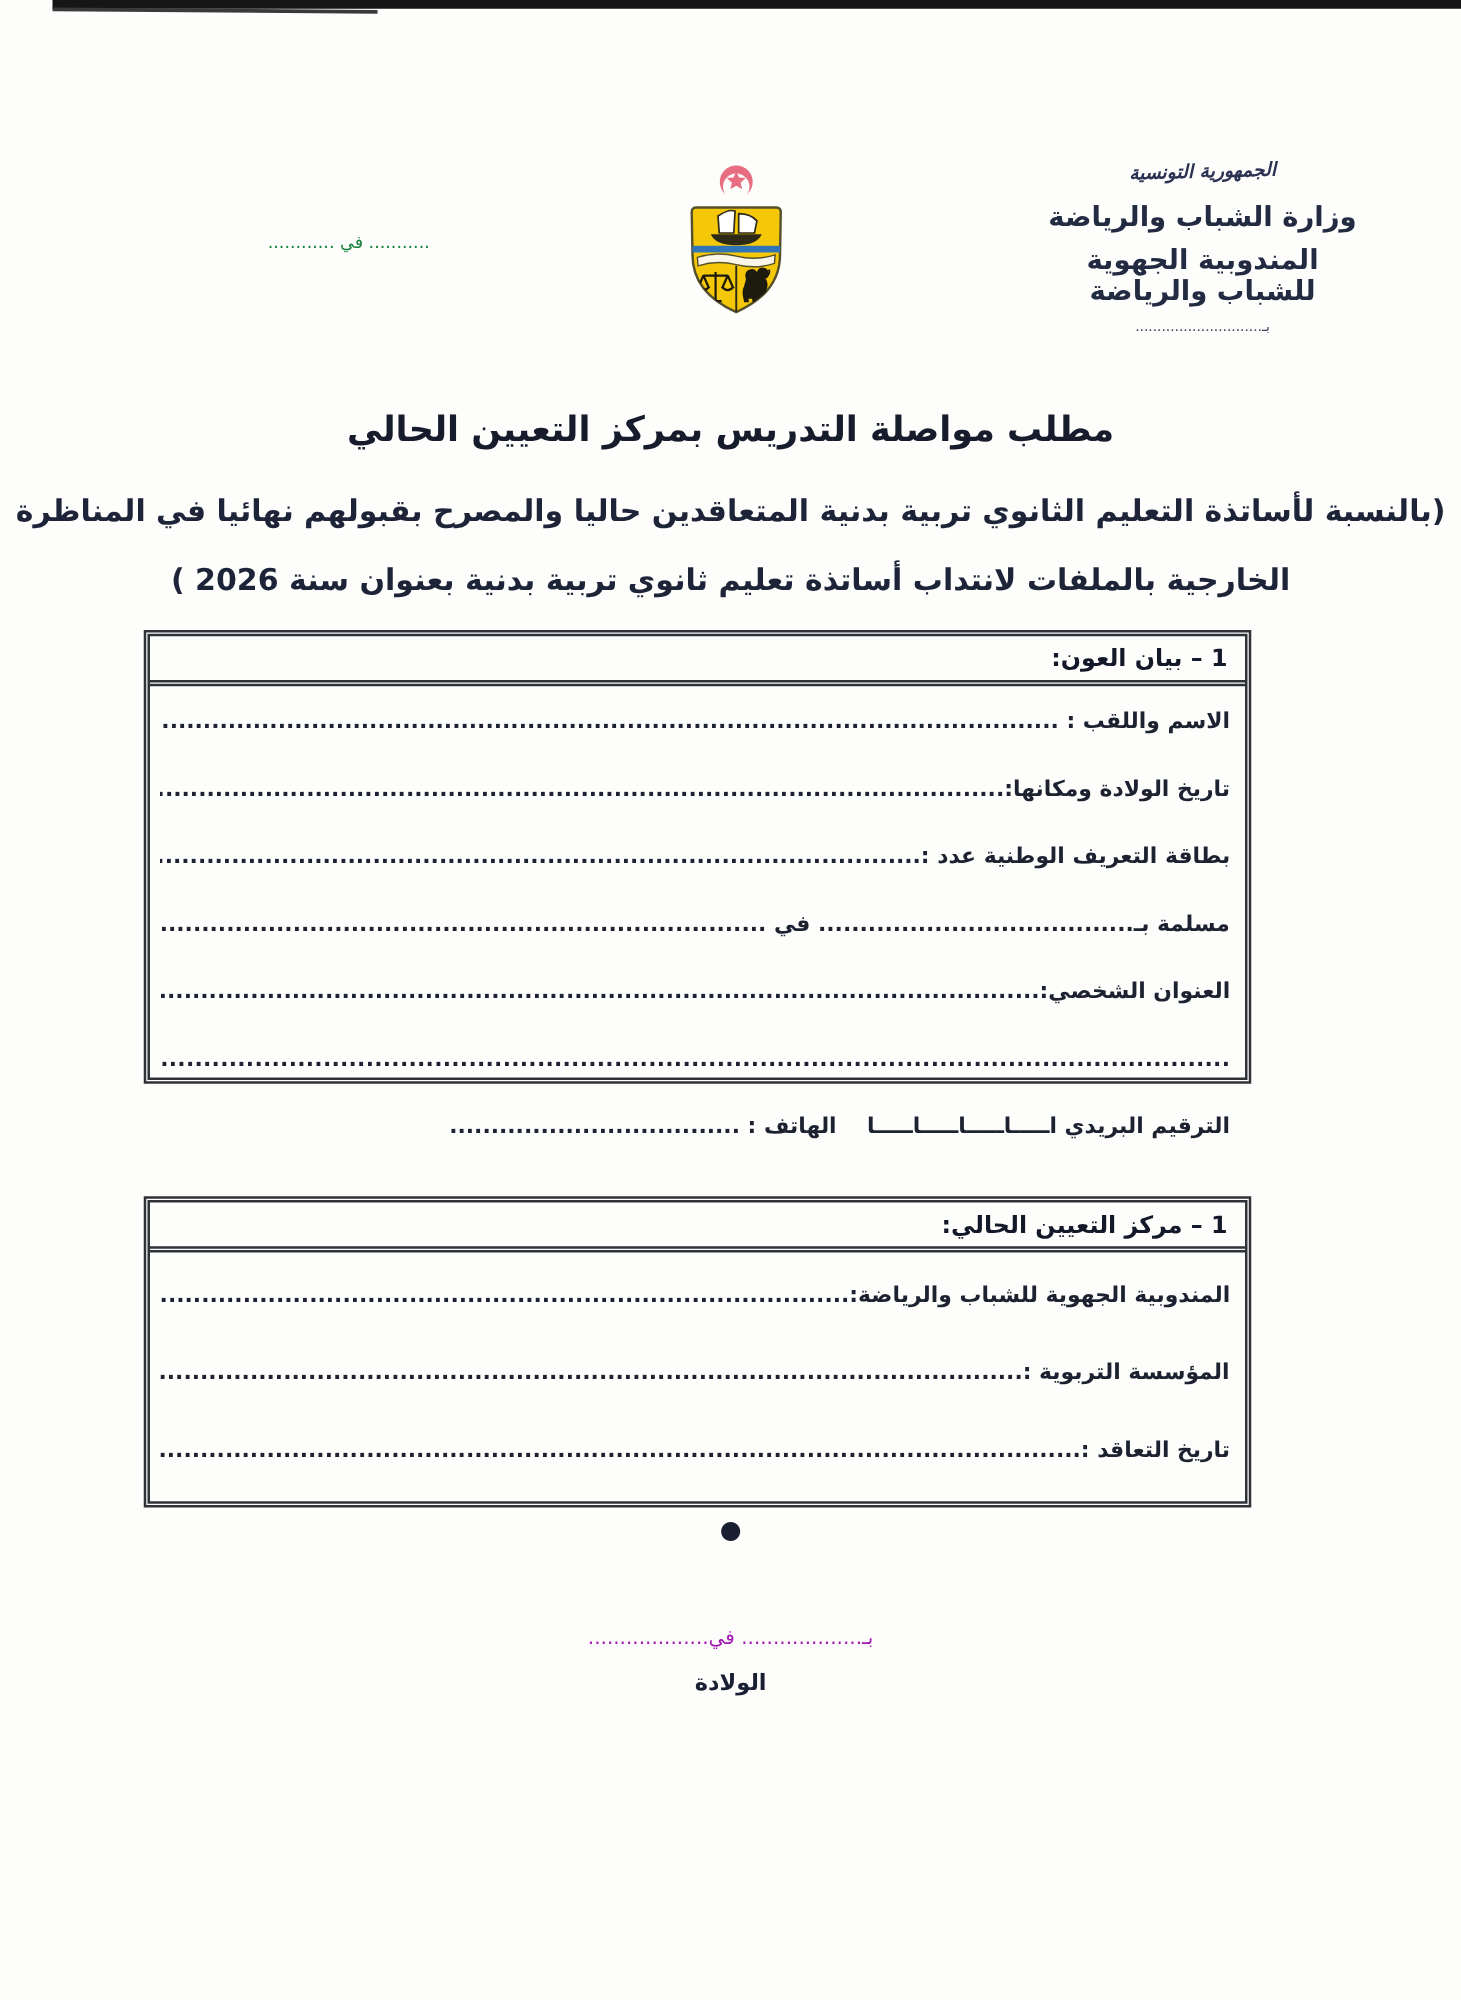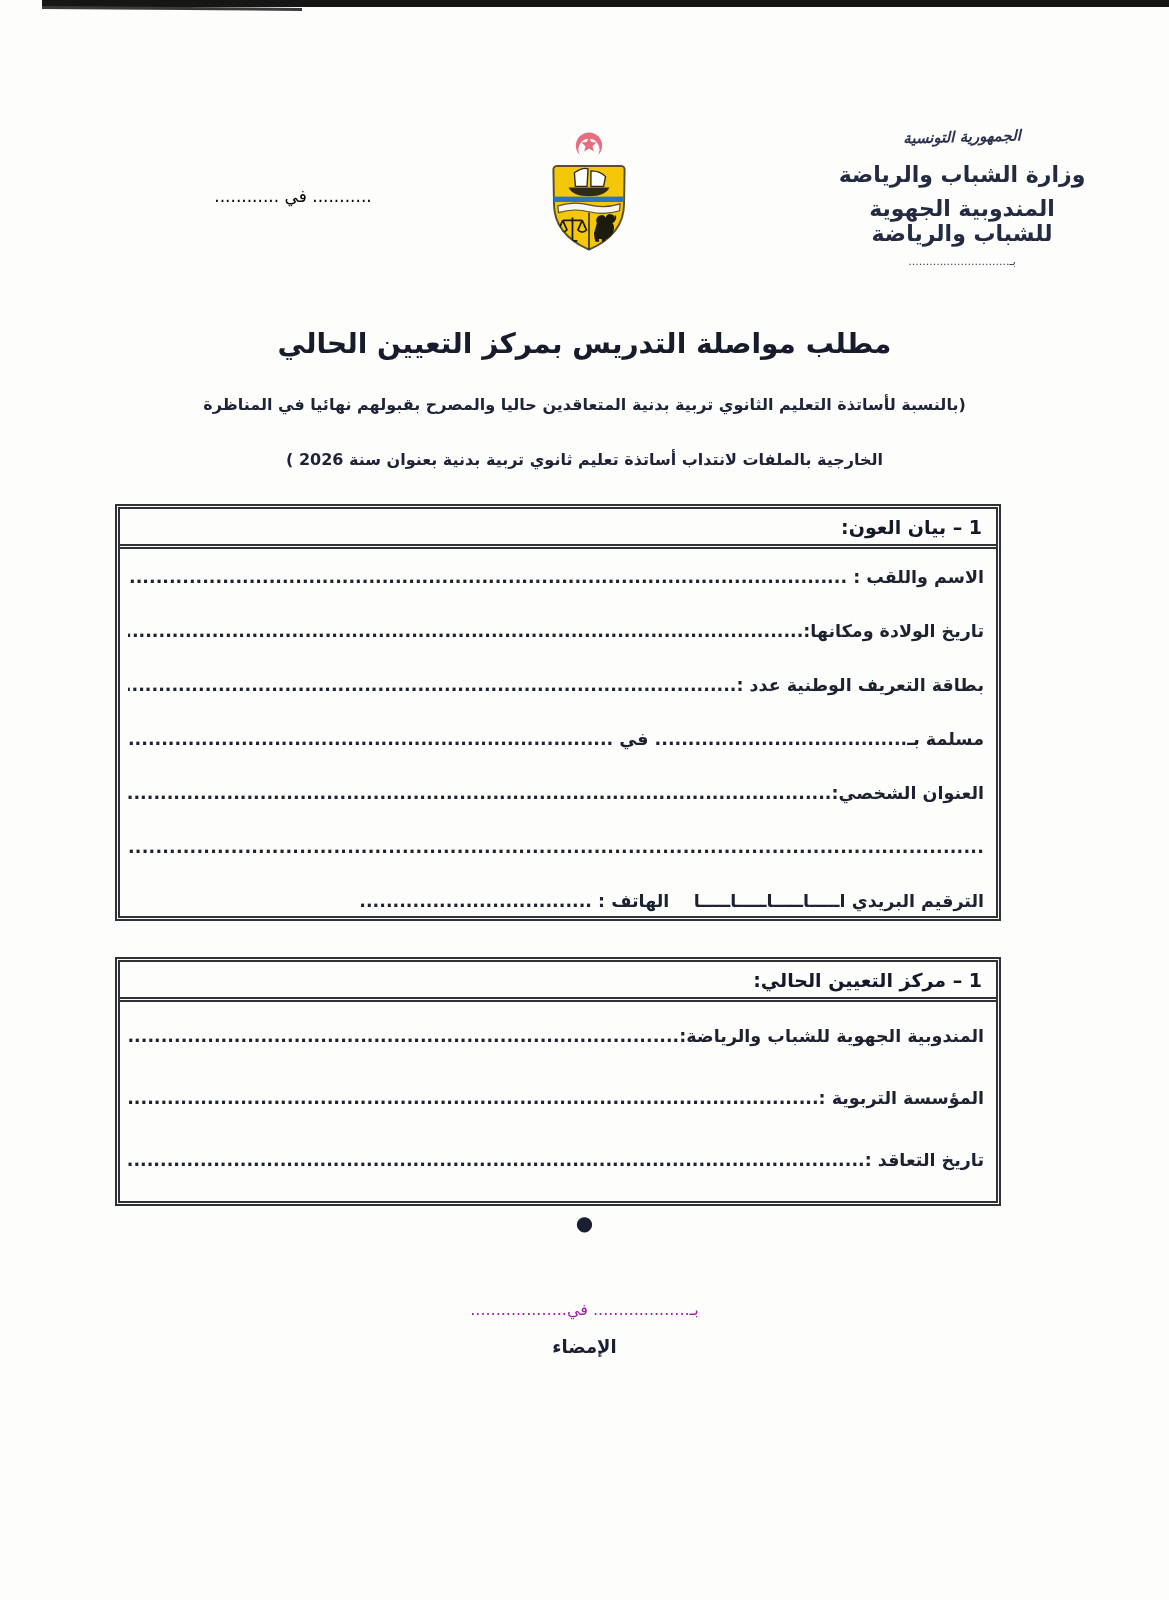--- a/index.html
+++ b/index.html
@@ -24,42 +24,42 @@
   }
   .letterhead .line{font-size:22px;font-weight:bold;color:#232b42;margin-bottom:9px;}
   .letterhead .place-dots{font-size:11px;color:#3a415a;margin-top:4px;letter-spacing:1px;}
 
   
   .emblem{position:absolute;top:130px;left:540px;width:98px;height:142px;}
   .emblem svg{width:100%;height:100%;display:block;}
 
   
   .top-date{
-    position:absolute;top:186px;left:188px;width:210px;
-    font-size:17px;color:#000000;text-align:center;white-space:nowrap;
+    position:absolute;top:186px;left:174px;width:210px;
+    font-size:14px;color:#15803d;text-align:center;white-space:nowrap;
   }
 
   .title{
     position:absolute;top:327px;left:0;width:100%;
     text-align:center;font-size:28px;font-weight:bold;color:#161c2c;
     margin:0;letter-spacing:.5px;
   }
   .sub{
     position:absolute;left:0;width:100%;text-align:center;
-    font-size:16px;font-weight:600;color:#1d2438;letter-spacing:.2px;
+    font-size:24px;font-weight:600;color:#1d2438;letter-spacing:.2px;
   }
   .sub.s1{top:395px;}
   .sub.s2{top:450px;}
 
   
   .box{
     position:absolute;left:115px;width:886px;
     border:5px double #2f3338;background:transparent;box-sizing:border-box;
   }
-  .box1{top:504px;height:417px;}
+  .box1{top:504px;height:363px;}
   .box2{top:957px;height:249px;}
   .box-head{
     border-bottom:5px double #2f3338;
     padding:7px 14px 6px 14px;
     font-size:19px;font-weight:bold;color:#14192a;
   }
   .box-body{overflow:hidden;}
   .box1 .box-body{padding:15px 12px 0 8px;}
   .box2 .box-body{padding:21px 12px 0 8px;}
   .row{
@@ -161,15 +161,15 @@
       <div class="row">المؤسسة التربوية :...................................................................................................................................................</div>
       <div class="row">تاريخ التعاقد :.........................................................................................................................................................</div>
     </div>
   </section>
 
   <div class="decl">
     <span class="bullet">●</span>
   </div>
 
   <div class="foot-date">بـ................... في...................</div>
-  <div class="foot-sign">الإمضاء</div>
+  <div class="foot-sign">الولادة</div>
 
 </div>
 
 </body></html>

